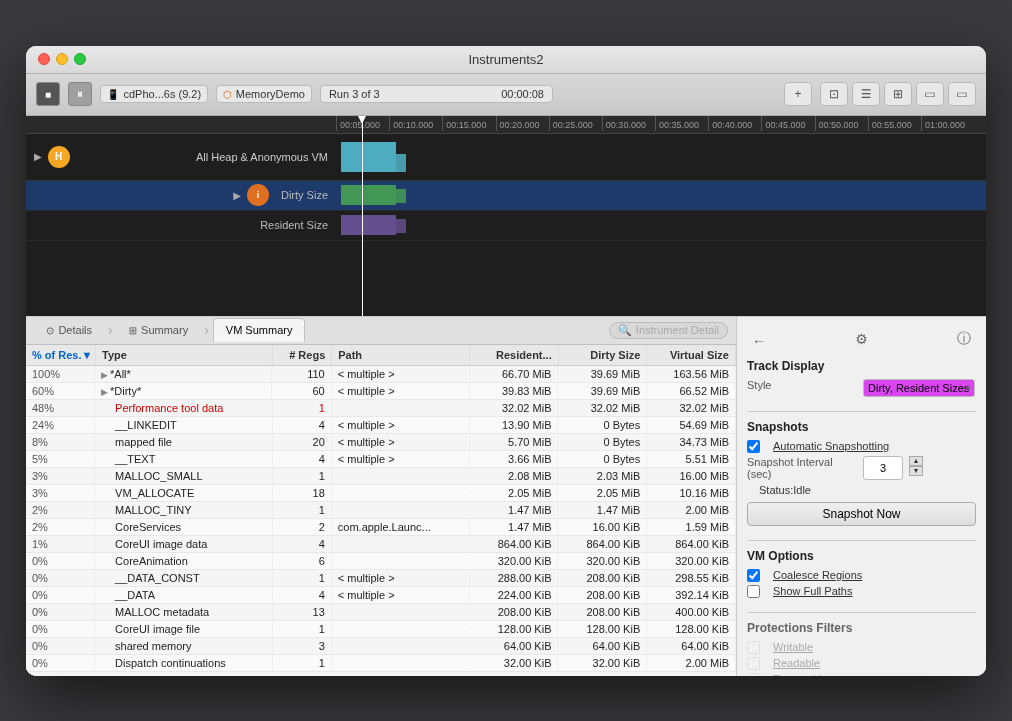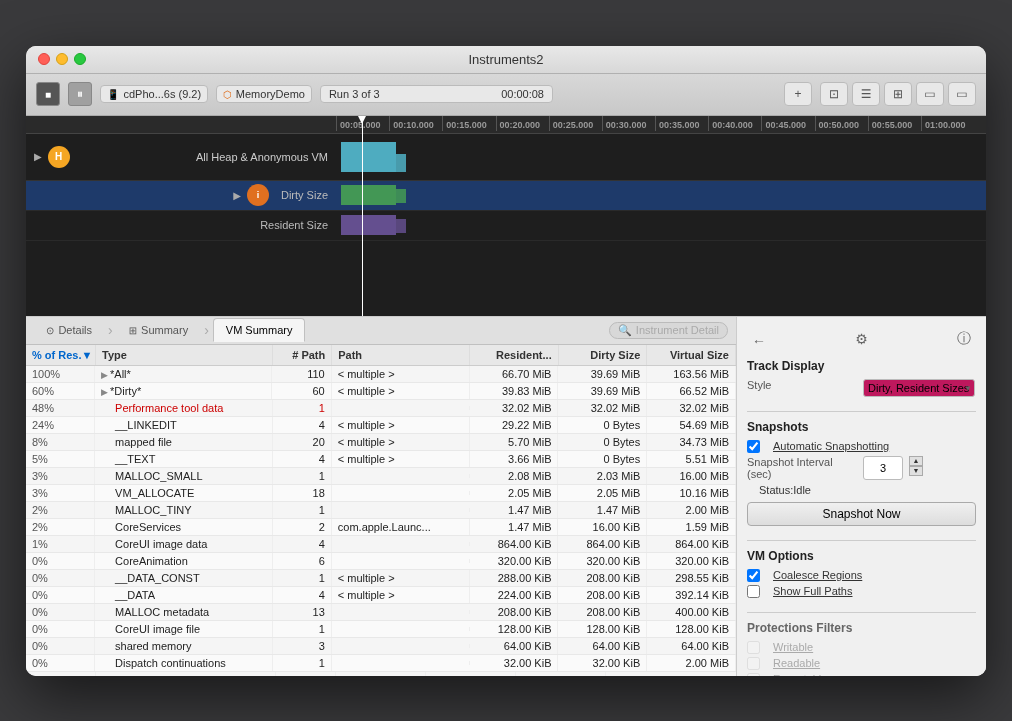--- a/index.html
+++ b/index.html
@@ -131,21 +131,20 @@
       align-items: center;
       position: relative;
     }
     .ruler-marks {
       display: flex;
       position: absolute;
       left: 310px;
       right: 12px;
       top: 0;
       height: 15px;
-      font-weight: bold;
     }
     .ruler-mark {
       flex: 1;
       border-left: 1px solid #555;
       padding-left: 3px;
       font-size: 9px;
       color: #999;
       line-height: 18px;
     }
     .playhead {
@@ -382,21 +381,21 @@
       font-size: 11px;
       color: #333;
     }
     .sidebar-label { width: 110px; color: #555; }
     .sidebar-select {
       flex: 1;
       padding: 2px 4px;
       font-size: 11px;
       border: 1px solid #bbb;
       border-radius: 3px;
-      background: #be185d;
+      background: #d946ef;
       appearance: none;
     }
     .sidebar-select-wrapper {
       flex: 1;
       position: relative;
     }
     .sidebar-select-wrapper::after {
       content: '▼';
       position: absolute;
       right: 4px;
@@ -629,21 +628,21 @@
         <div class="tab-search">
           <span>🔍</span>
           <span style="color:#aaa;">Instrument Detail</span>
         </div>
       </div>
 
       <div class="data-table">
         <div class="table-header">
           <div class="th th-pct sorted">% of Res.▼</div>
           <div class="th th-type">Type</div>
-          <div class="th th-regs"># Path</div>
+          <div class="th th-regs"># Regs</div>
           <div class="th th-path">Path</div>
           <div class="th th-resident">Resident...</div>
           <div class="th th-dirty">Dirty Size</div>
           <div class="th th-virtual">Virtual Size</div>
         </div>
 
         <div id="table-body">
             <div class="table-row">
       <div class="td td-pct">100%</div>
       <div class="td td-type" style="padding-left:6px;">
@@ -677,21 +676,21 @@
       <div class="td td-dirty">32.02 MiB</div>
       <div class="td td-virtual">32.02 MiB</div>
     </div>
             <div class="table-row alt">
       <div class="td td-pct">24%</div>
       <div class="td td-type" style="padding-left:18px;">
         <span class="expand-arrow"> </span>__LINKEDIT
       </div>
       <div class="td td-regs" style="">4</div>
       <div class="td td-path">&lt; multiple &gt;</div>
-      <div class="td td-resident">29.22 MiB</div>
+      <div class="td td-resident">13.90 MiB</div>
       <div class="td td-dirty">0 Bytes</div>
       <div class="td td-virtual">54.69 MiB</div>
     </div>
             <div class="table-row">
       <div class="td td-pct">8%</div>
       <div class="td td-type" style="padding-left:18px;">
         <span class="expand-arrow"> </span>mapped file
       </div>
       <div class="td td-regs" style="">20</div>
       <div class="td td-path">&lt; multiple &gt;</div>

